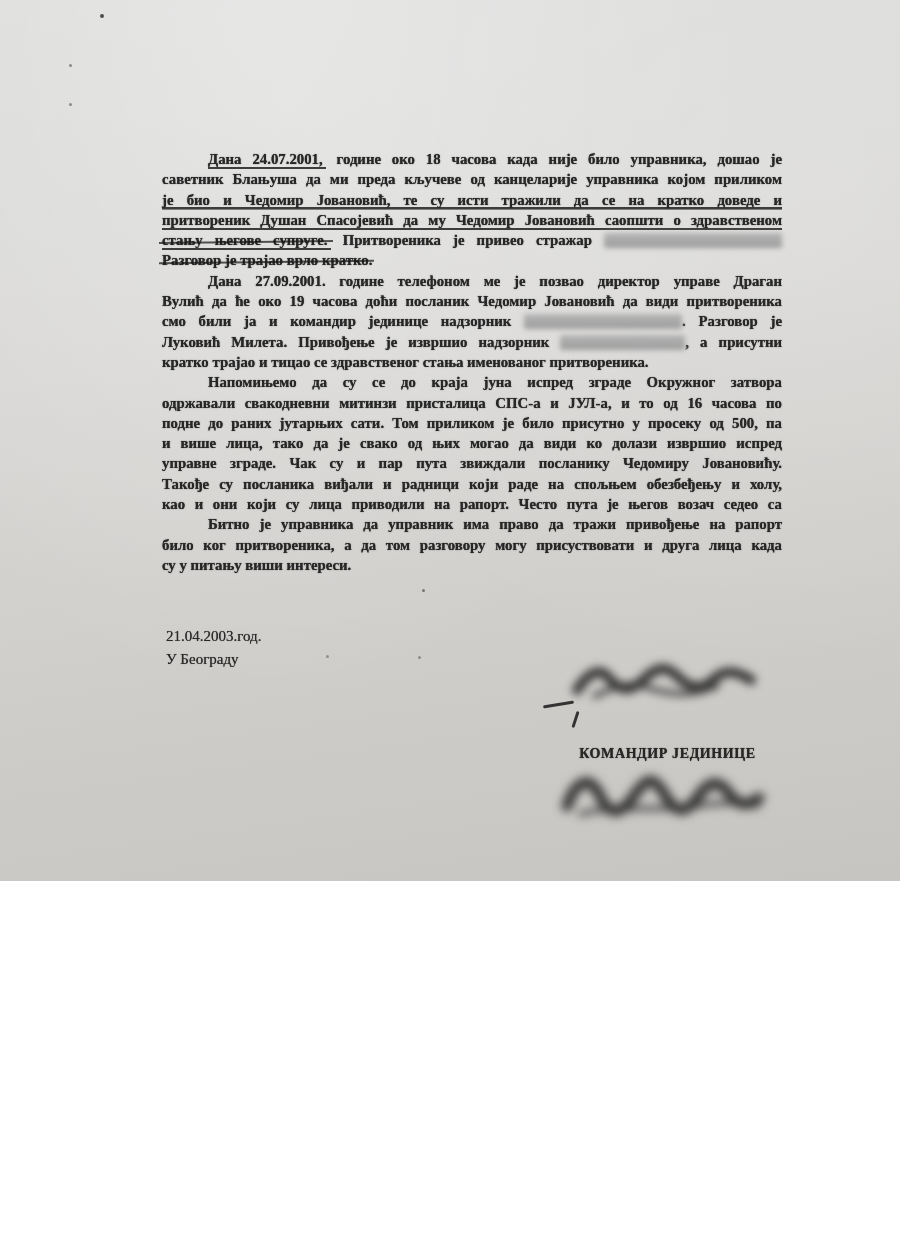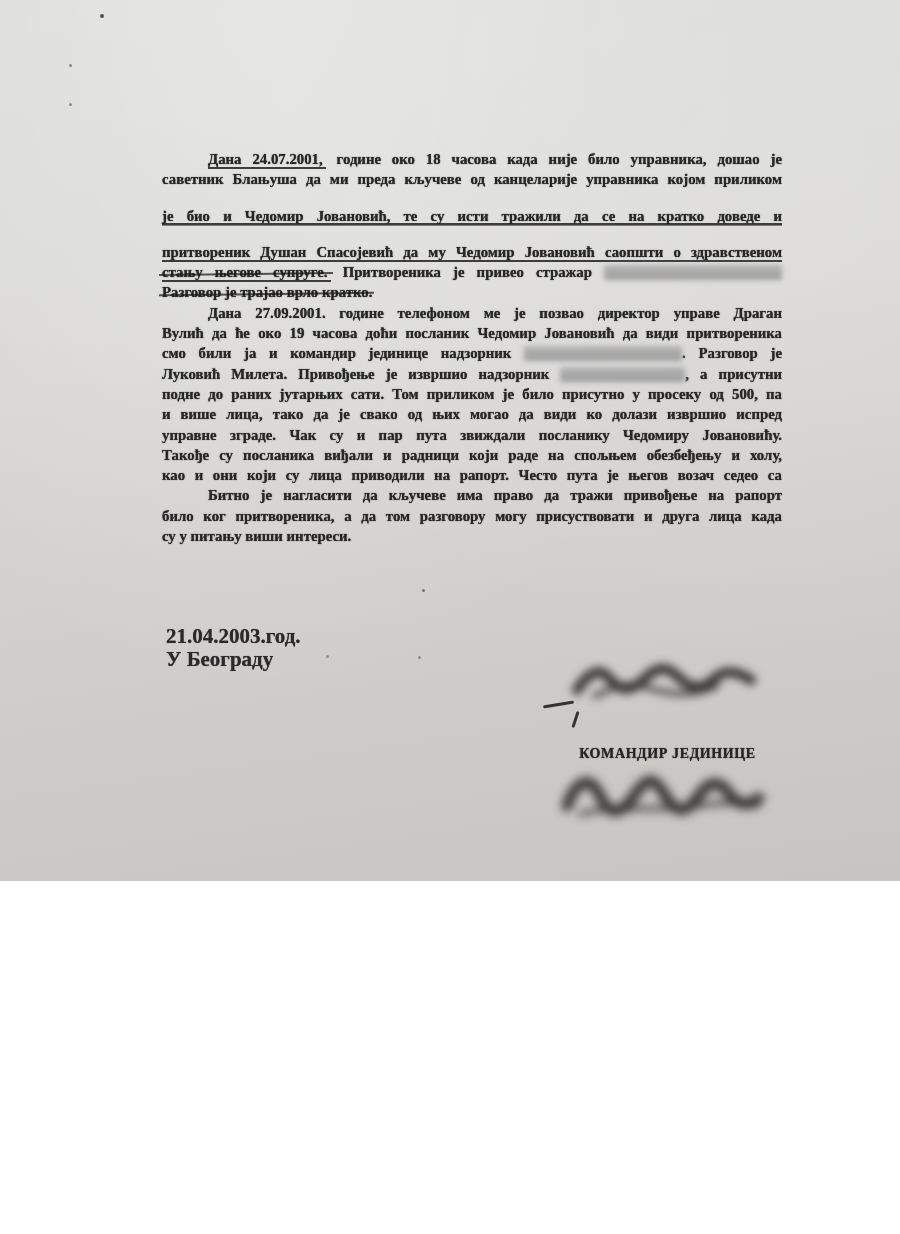--- a/index.html
+++ b/index.html
@@ -19,37 +19,36 @@
   }
   .line{
     height:20.3px;line-height:20.3px;
     text-align:justify;text-align-last:justify;
     white-space:nowrap;
   }
   .line.para-end{text-align-last:left;font-family:Liberation Serif, serif;}
   .line.indent{padding-left:46px;}
   .line.pen-underline{
     background:linear-gradient(rgba(24,24,24,0.82),rgba(24,24,24,0.82)) left bottom/100% 2.6px no-repeat;
-    margin-top:16px;
   }
   .pen-u{border-bottom:2.6px solid rgba(24,24,24,0.82);padding-right:3px;}
   .pen-s{position:relative;}
   .pen-s::after{
     content:'';position:absolute;left:-3px;right:-2px;top:54%;height:2.4px;
     background:rgba(24,24,24,0.72);transform:rotate(-0.7deg);
   }
   .redact{
     display:inline-block;height:15px;border-radius:2px;
     background:linear-gradient(#b5b5b5,#9d9d9d);
     filter:blur(2.6px);vertical-align:-3px;
   }
   
   .datebox{
     position:absolute;left:166px;top:625px;
-    font-size:21px;font-weight:bold;color:#2a2a2a;line-height:23px;
+    font-size:15px;font-weight:normal;color:#2a2a2a;line-height:23px;
     text-shadow:0 0 0.7px rgba(35,35,35,0.8);
   }
   .sigtitle{
     position:absolute;font-weight:bold;color:#262626;text-align:center;
     text-shadow:0 0 0.7px rgba(35,35,35,0.85),0 0 2px rgba(80,80,80,0.25);
   }
   #sig1-title{left:560px;top:607px;width:210px;font-size:16px;line-height:23px;letter-spacing:0.4px;}
   #sig2-title{left:560px;top:746px;width:215px;font-size:14px;letter-spacing:0.6px;}
   .scribble{position:absolute;}
   .scribble path{fill:none;stroke-linecap:round;}
@@ -69,26 +68,29 @@
       <div class="line indent"><span class="pen-u">Дана 24.07.2001,</span><span class=""> године око 18 часова када није било управника, дошао је</span></div>
       <div class="line"><span class="">саветник Блањуша да ми преда кључеве од канцеларије управника којом приликом</span></div>
       <div class="line pen-underline"><span class="">је био и Чедомир Јовановић, те су исти тражили да се на кратко доведе и</span></div>
       <div class="line pen-underline"><span class="">притвореник Душан Спасојевић да му Чедомир Јовановић саопшти о здравственом</span></div>
       <div class="line"><span class="pen-u pen-s">стању његове супруге.</span><span class=""> Притвореника је привео стражар </span><span class="redact" style="width: 178px;"></span></div>
       <div class="line para-end"><span class="pen-s">Разговор је трајао врло кратко.</span></div>
       <div class="line indent"><span class="">Дана 27.09.2001. године телефоном ме је позвао директор управе Драган</span></div>
       <div class="line"><span class="">Вулић да ће око 19 часова доћи посланик Чедомир Јовановић да види притвореника</span></div>
       <div class="line"><span class="">смо били ја и командир јединице надзорник </span><span class="redact" style="width: 158px;"></span><span class="">. Разговор је</span></div>
       <div class="line"><span class="">Луковић Милета. Привођење је извршио надзорник </span><span class="redact" style="width: 125px;"></span><span class="">, а присутни</span></div>
+      <div class="line para-end"><span class="">кратко трајао и тицао се здравственог стања именованог притвореника.</span></div>
+      <div class="line indent"><span class="">Напомињемо да су се до краја јуна испред зграде Окружног затвора</span></div>
+      <div class="line"><span class="">одржавали свакодневни митинзи присталица СПС-а и ЈУЛ-а, и то од 16 часова по</span></div>
       <div class="line"><span class="">подне до раних јутарњих сати. Том приликом је било присутно у просеку од 500, па</span></div>
       <div class="line"><span class="">и више лица, тако да је свако од њих могао да види ко долази извршио испред</span></div>
       <div class="line"><span class="">управне зграде. Чак су и пар пута звиждали посланику Чедомиру Јовановићу.</span></div>
       <div class="line"><span class="">Такође су посланика виђали и радници који раде на спољњем обезбеђењу и холу,</span></div>
       <div class="line"><span class="">као и они који су лица приводили на рапорт. Често пута је његов возач седео са</span></div>
-      <div class="line indent"><span class="">Битно је нагласити да кључеве има право да тражи привођење на рапорт</span></div>
+      <div class="line indent"><span class="">Битно је управника да управник има право да тражи привођење на рапорт</span></div>
       <div class="line"><span class="">било ког притвореника, а да том разговору могу присуствовати и друга лица када</span></div>
       <div class="line para-end"><span class="">су у питању виши интереси.</span></div>
     </div>
 
   <div class="datebox">
     <div>21.04.2003.год.</div>
     <div>У Београду</div>
   </div>
 
   <svg class="scribble" id="sig1-scribble" width="200" height="62" viewBox="0 0 200 62">

